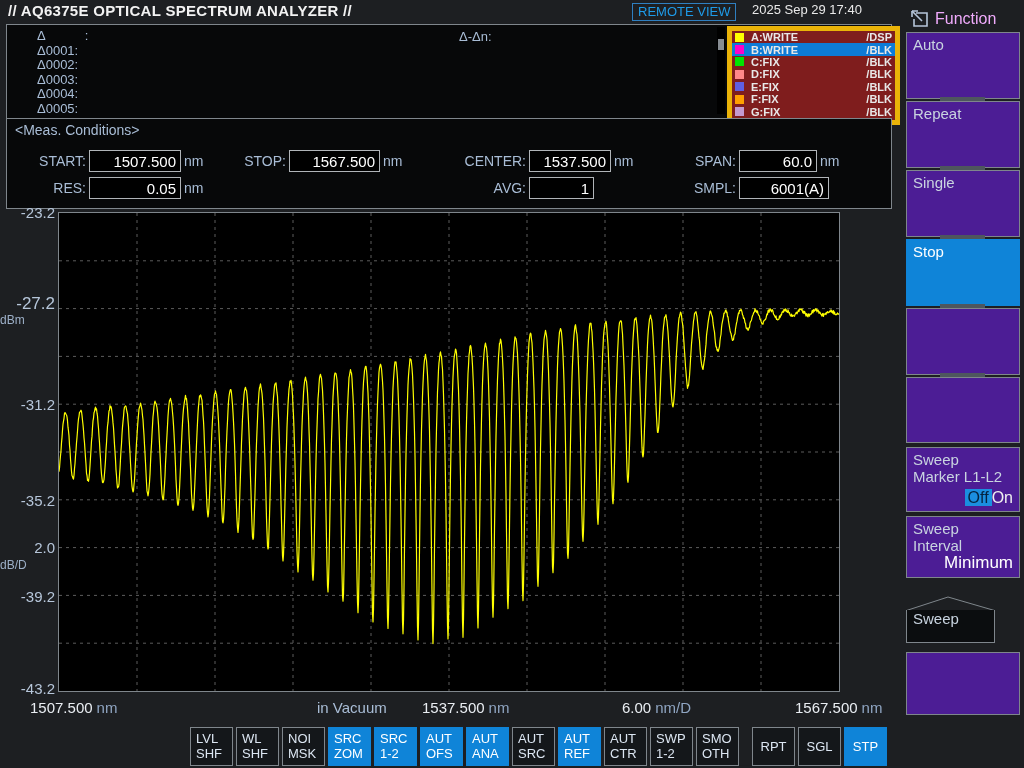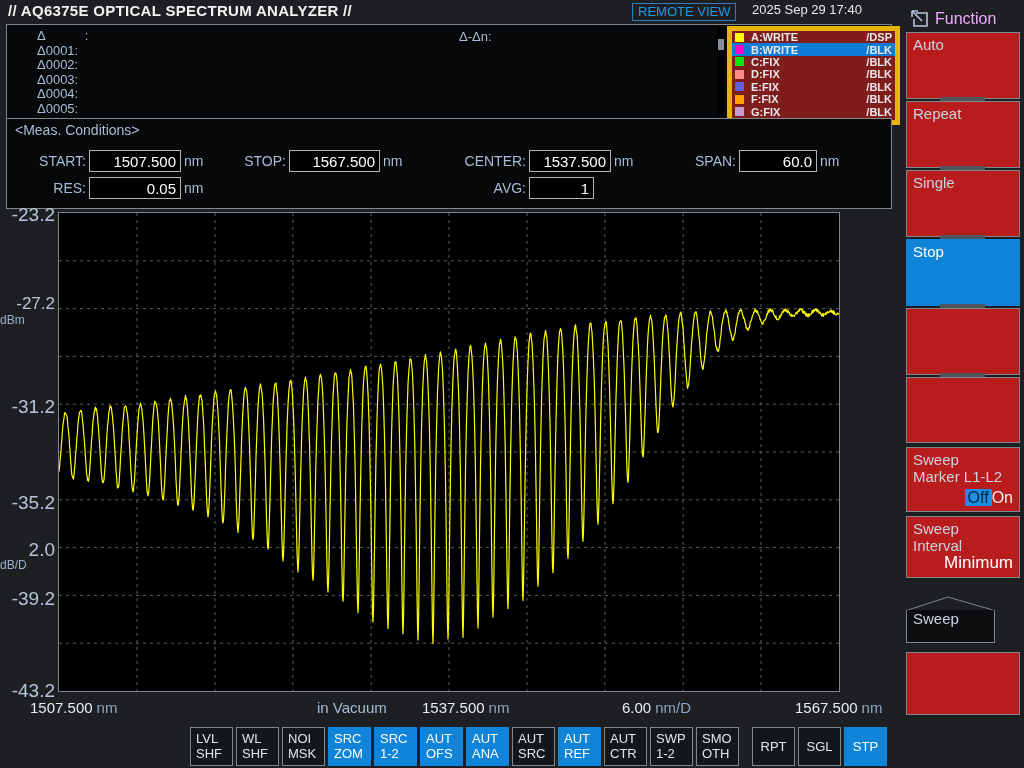--- a/index.html
+++ b/index.html
@@ -32,31 +32,31 @@
   
   .meas-box{left:6px;top:118px;width:884px;height:89px;}
   .meas-title{position:absolute;left:8px;top:3px;color:#a9bdd6;font-size:14px;}
   .field{position:absolute;display:flex;align-items:center;height:24px;}
   .flabel{display:inline-block;text-align:right;color:#a9bdd6;font-size:14px;margin-right:3px;}
   .fbox{display:inline-block;height:22px;line-height:22px;background:#000;border:1px solid #b0b4b8;
         color:#fff;font-size:15px;text-align:right;padding:0 4px;box-sizing:border-box;}
   .fbox.leftal{text-align:left;}
   .funit{color:#a9bdd6;font-size:14px;margin-left:3px;}
   
-  .ylab{color:#b6c6da;font-size:19px;width:55px;text-align:right;left:0;}
+  .ylab{color:#b6c6da;font-size:15px;width:55px;text-align:right;left:0;}
   .yunit{color:#9db0c8;font-size:12px;width:55px;left:0;}
   .ref-lab{left:62px;top:296px;color:#e9e9e9;font-size:14px;}
   .plot{left:58px;top:212px;width:782px;height:480px;background:#000;border:1px solid #7f868c;box-sizing:border-box;}
   .xlab{top:699px;font-size:15px;color:#e9edf2;white-space:nowrap;}
   .xunit{color:#8fa5c2;margin-left:4px;}
   .xmid{color:#a9bdd6;}
   
   .fn-head{left:908px;top:8px;display:flex;align-items:center;color:#f0abfc;font-size:16px;}
   .fn-head svg{margin-right:6px;}
-  .fn-btn{left:906px;width:114px;background:#b91c1c;border:1px solid #7f868c;box-sizing:border-box;
+  .fn-btn{left:906px;width:114px;background:#4c1d95;border:1px solid #7f868c;box-sizing:border-box;
     color:#c9d4e0;font-size:15px;padding:3px 0 0 6px;cursor:default;}
   .fn-btn.active{background:#0f84d8;color:#fff;border-color:#0f84d8;}
   .conn{left:940px;width:45px;height:5px;background:#4e565e;}
   .offon{position:absolute;right:6px;bottom:4px;font-size:16px;}
   .off-chip{background:#1b8fe0;color:#04233f;padding:0 3px;}
   .on-chip{color:#f0f0f0;}
   .big-val{position:absolute;right:6px;bottom:4px;color:#fff;font-size:17px;}
   .menu-title{left:906px;top:610px;width:89px;height:33px;background:#0b0d0f;
     border:1px solid #7f868c;border-top:none;box-sizing:border-box;color:#c9d4e0;font-size:15px;padding:0 0 0 6px;}
   
@@ -150,20 +150,24 @@
   </div>
 
   <div class="field" style="left:0;top:57px">
     <span class="flabel" style="width:79px">RES:</span>
     <span class="fbox" style="width:92px">0.05</span>
     <span class="funit">nm</span>
   </div>
   <div class="field" style="left:440px;top:57px">
     <span class="flabel" style="width:79px">AVG:</span>
     <span class="fbox" style="width:65px">1</span>
+  </div>
+  <div class="field" style="left:650px;top:57px">
+    <span class="flabel" style="width:79px">SMPL:</span>
+    <span class="fbox" style="width:90px">6001(A)</span>
   </div>
 </div>
 
 <span class="abs ylab" style="top:204px">-23.2</span>
 <span class="abs ylab" style="top:294px;font-size:17px">-27.2</span>
 <span class="abs yunit" style="top:313px">dBm</span>
 <span class="abs ylab" style="top:396px">-31.2</span>
 <span class="abs ylab" style="top:492px">-35.2</span>
 <span class="abs ylab" style="top:539px">2.0</span>
 <span class="abs yunit" style="top:558px">dB/D</span>

